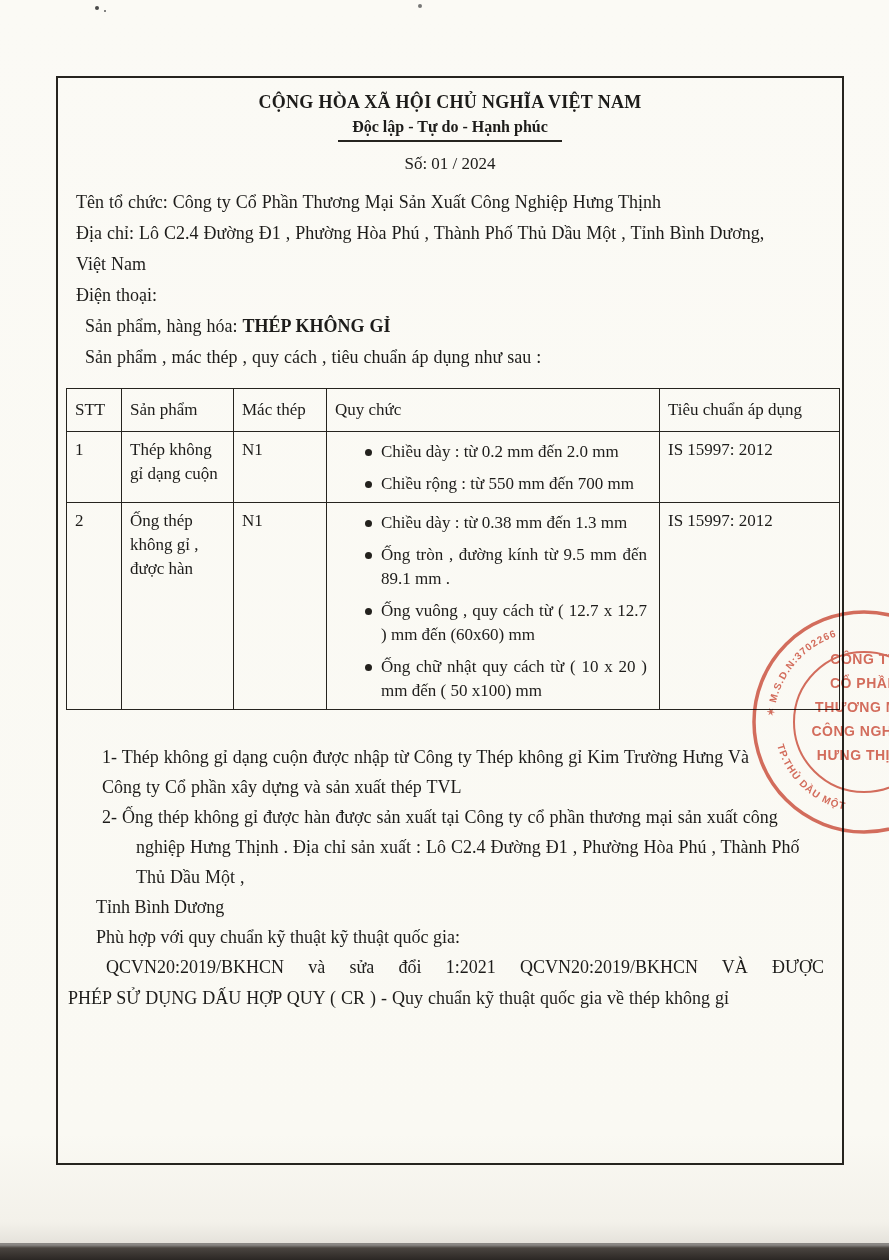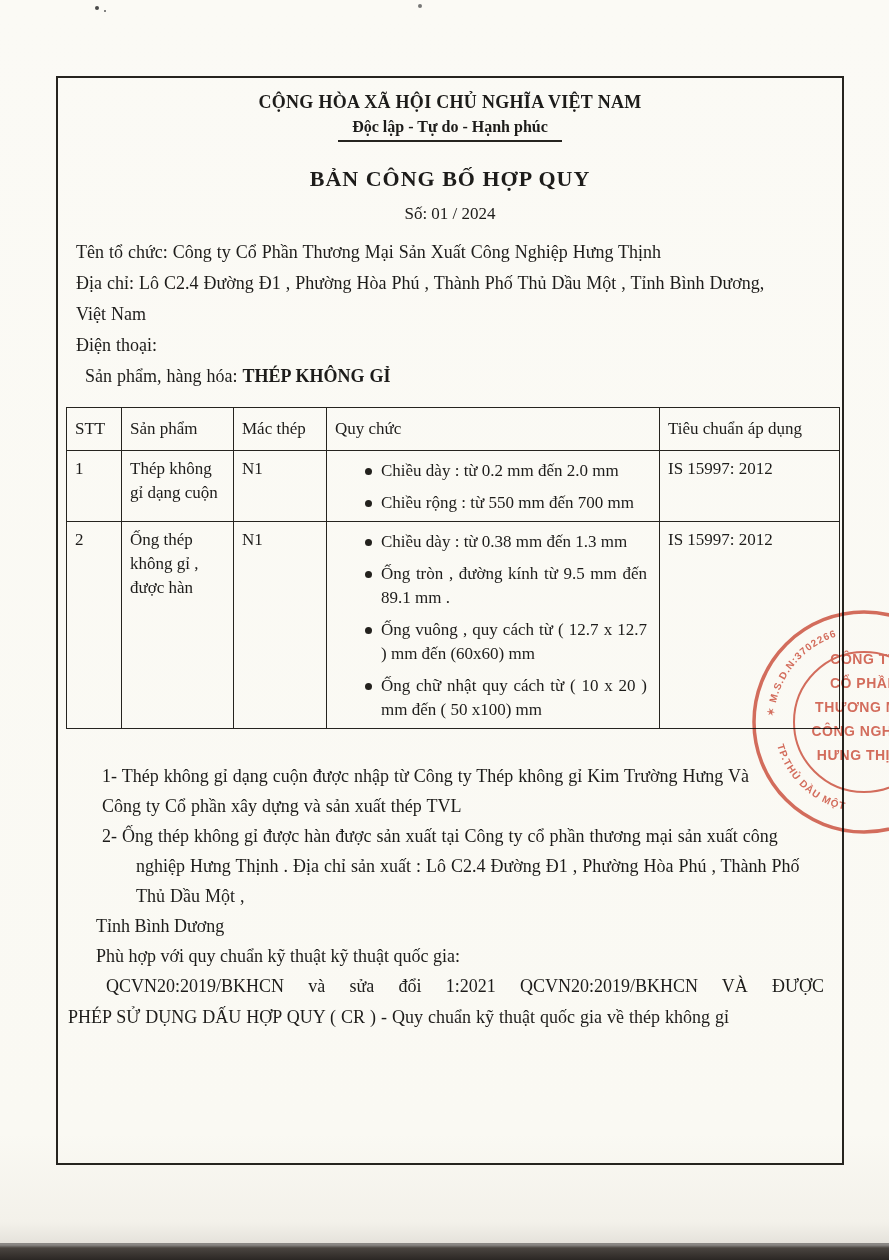--- a/index.html
+++ b/index.html
@@ -56,27 +56,27 @@
 <div class="page">
   <span class="speck" style="left:95px;top:6px;"></span>
 
   <div class="frame">
 
     <p class="nat1">CỘNG HÒA XÃ HỘI CHỦ NGHĨA VIỆT NAM</p>
     <p class="nat2">
       <span class="motto-inner">Độc lập - Tự do - Hạnh phúc</span>
     </p>
 
-    <p class="doc-title">BẢN CÔNG BỐ HỢP QUY</p>
     <p class="doc-number">Số: 01 / 2024</p>
 
     <p class="para org">Tên tổ chức: Công ty Cổ Phần Thương Mại Sản Xuất Công Nghiệp Hưng Thịnh</p>
     <p class="para address">Địa chỉ: Lô C2.4 Đường Đ1 , Phường Hòa Phú , Thành Phố Thủ Dầu Một , Tỉnh Bình Dương, Việt Nam</p>
     <p class="para">Điện thoại:</p>
     <p class="para indented"><span>Sản phẩm, hàng hóa: </span><span class="b">THÉP KHÔNG GỈ</span></p>
+    <p class="para indented">Sản phẩm , mác thép , quy cách , tiêu chuẩn áp dụng như sau :</p>
 
     <table class="spec">
       <colgroup>
         <col style="width:55px">
           <col style="width:112px">
           <col style="width:93px">
           <col style="width:333px">
           <col style="width:180px">
       </colgroup>
       <thead>

